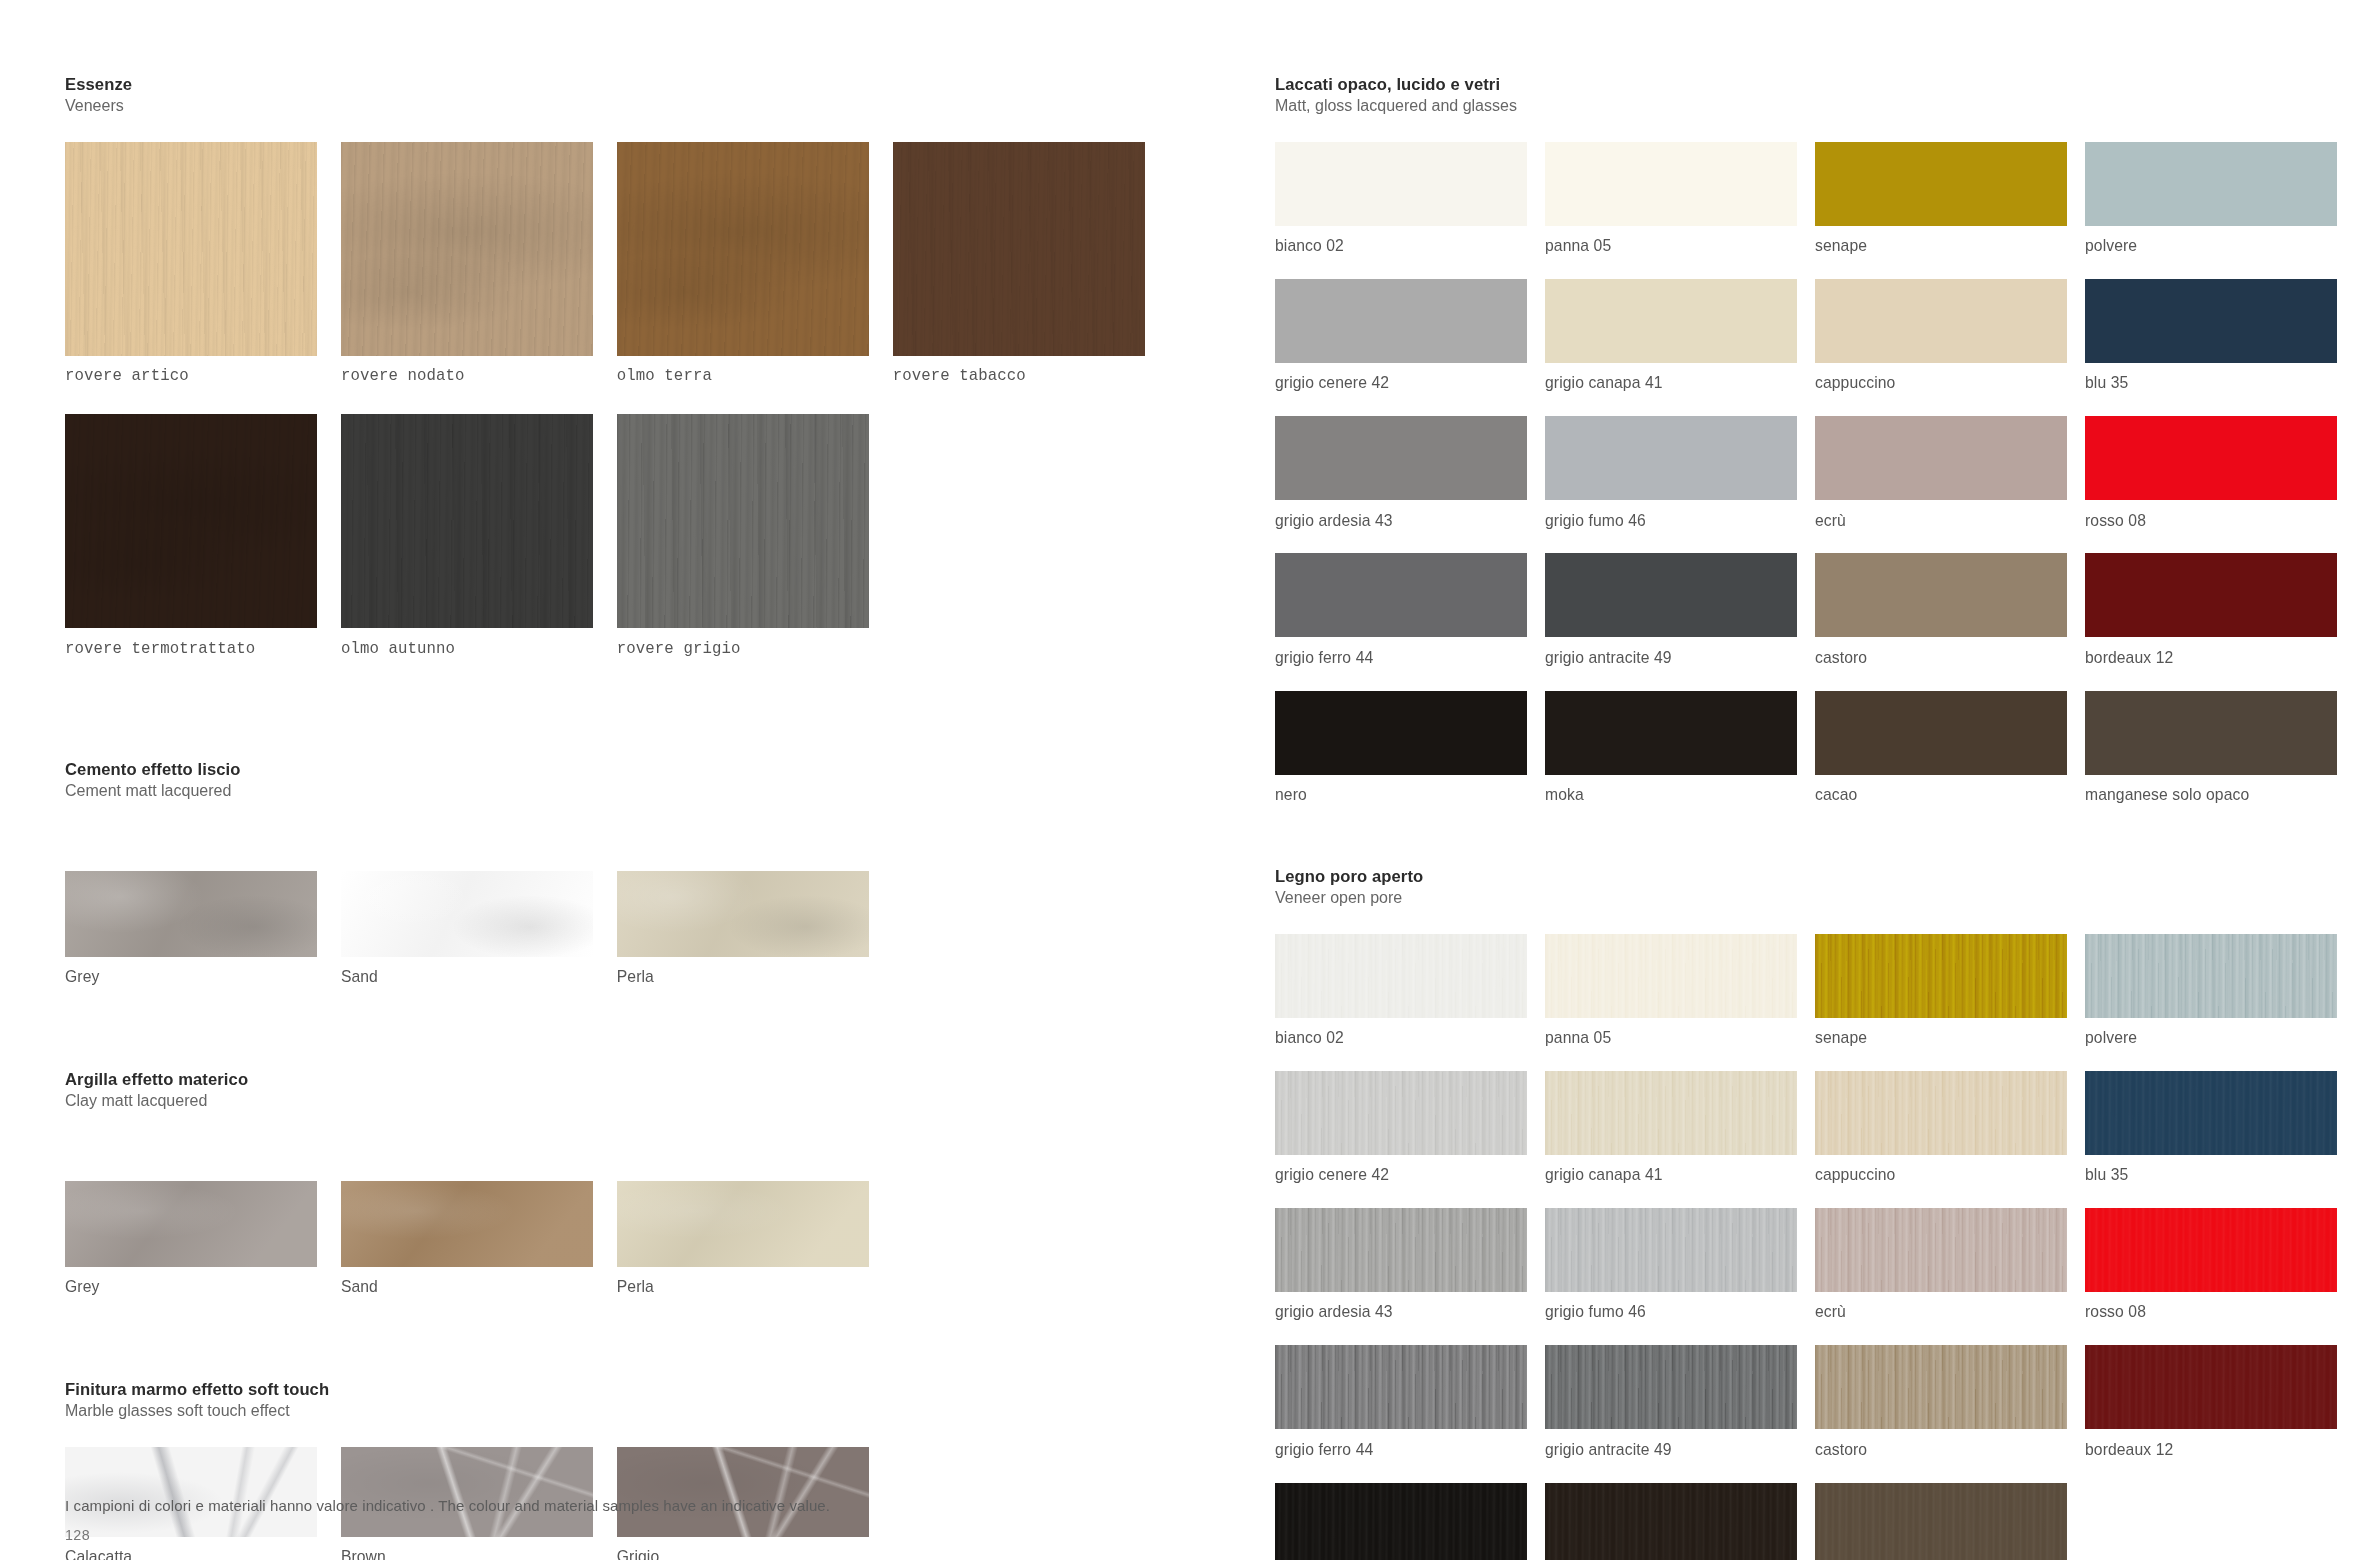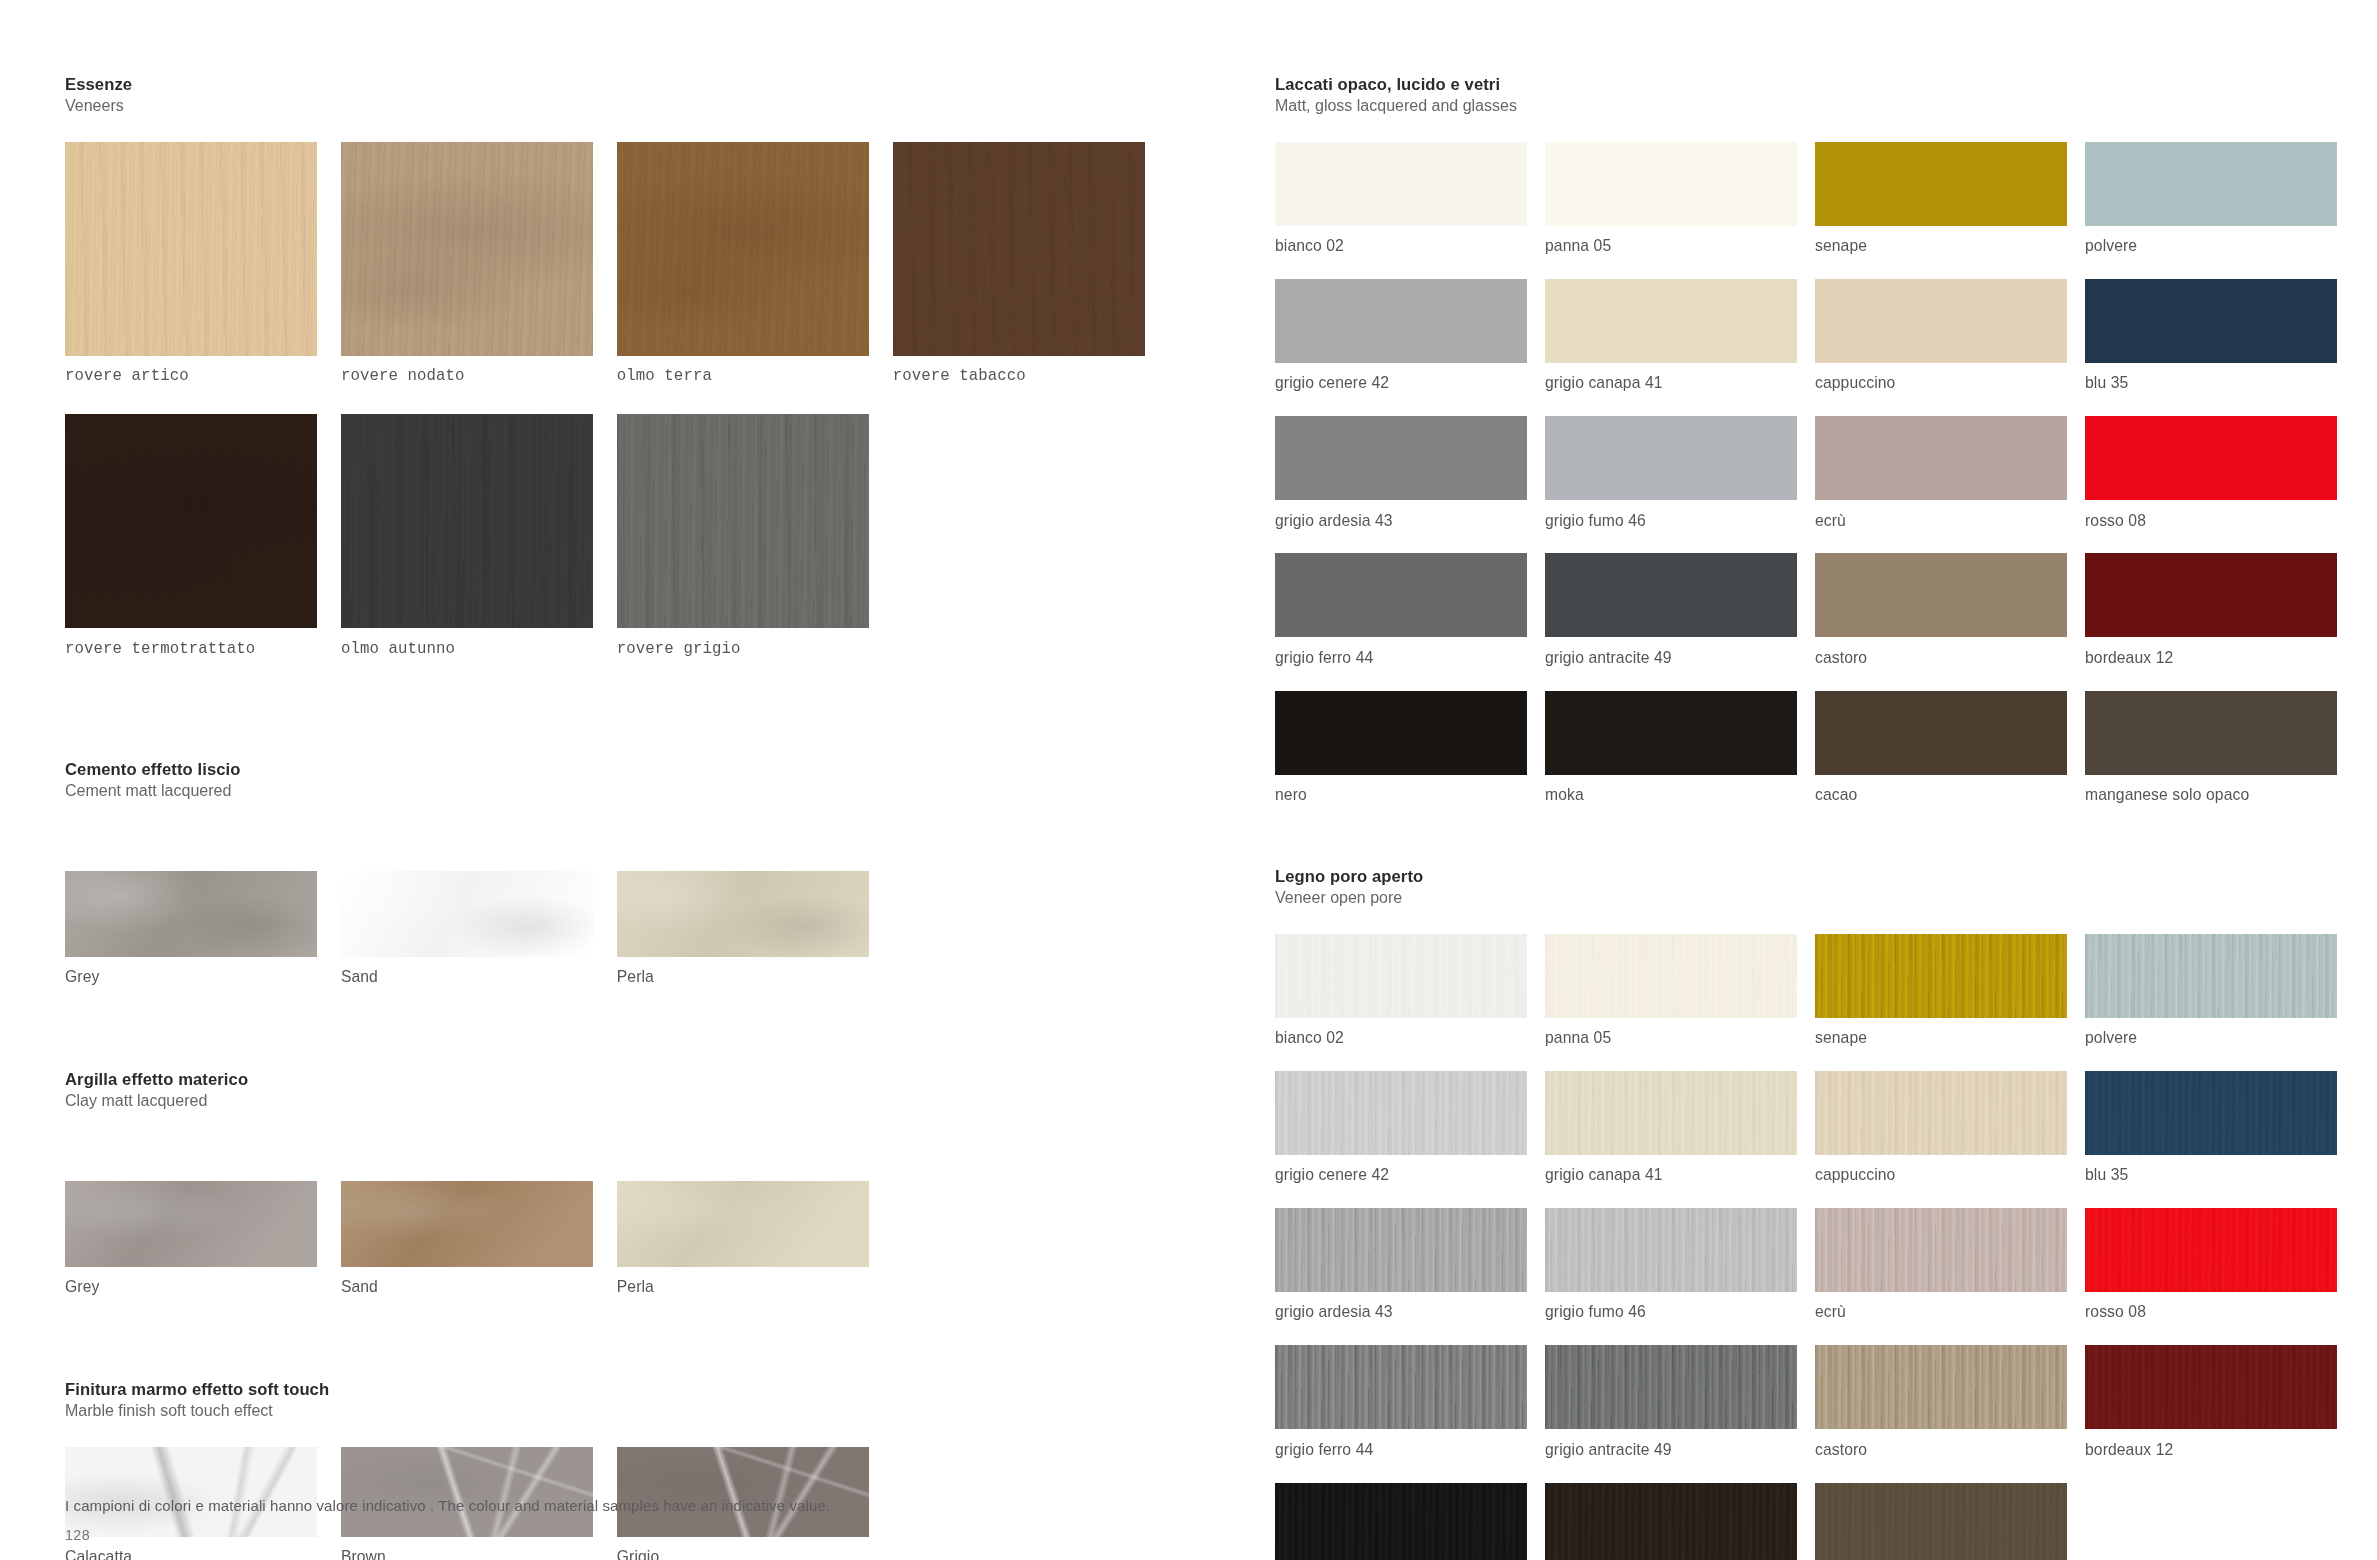--- a/index.html
+++ b/index.html
@@ -250,21 +250,21 @@
             <div class="sw-label">Perla</div>
           </div>
         </div>
     </div>
 
     <div class="gap-lg"></div>
 
     <div class="section">
       <div class="sec-head">
         <div class="sec-title">Finitura marmo effetto soft touch</div>
-        <div class="sec-sub">Marble finish soft touch effect</div>
+        <div class="sec-sub">Marble glasses soft touch effect</div>
       </div>
       <div class="grid marble-grid" id="grid-marmo">
           <div class="cell">
             <div class="sw" style="background: rgb(244, 244, 244);">
               <div class="marble light"></div>
             </div>
             <div class="sw-label">Calacatta</div>
           </div>
           <div class="cell">
             <div class="sw" style="background: rgb(155, 148, 146);">

